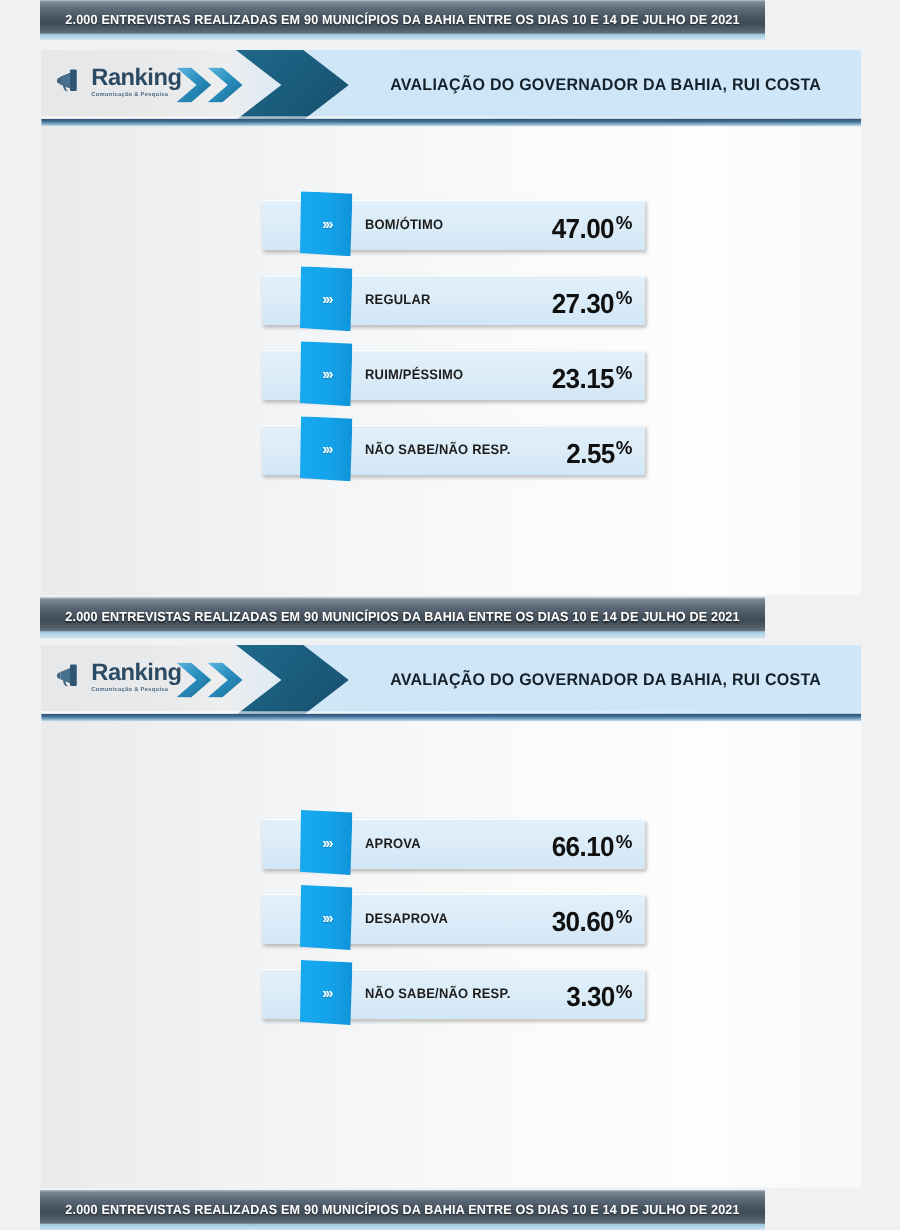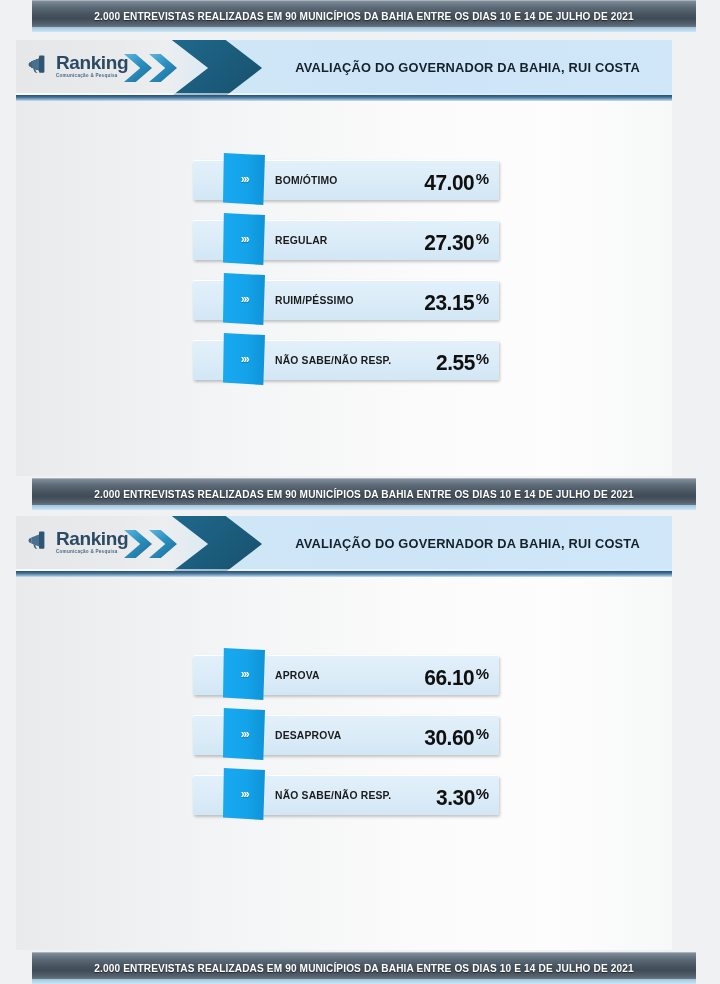--- a/index.html
+++ b/index.html
@@ -17,21 +17,21 @@
   .page {
     width: 720px;
     height: 984px;
     position: relative;
   }
 
   
   .banner {
     position: absolute;
     left: 32px;
-    width: 664px;
+    width: 580px;
     height: 32px;
     background:
       linear-gradient(to bottom,
         #8e9aa6 0%,
         #7b8894 6%,
         #5d6b79 22%,
         #47545f 45%,
         #3f4c57 58%,
         #55626d 76%,
         #7d8b97 92%,
@@ -62,21 +62,21 @@
     white-space: nowrap;
   }
 
   .banner-top    { top: 0px; }
   .banner-mid    { top: 478px; }
   .banner-bottom { top: 952px; }
 
   
   .panel {
     position: absolute;
-    left: 16px;
+    left: 33px;
     width: 656px;
     background: linear-gradient(to right,
        #e9eaec 0%, #eeeff0 14%, #f4f5f6 34%, #fbfbfb 62%, #fdfdfd 82%, #f7f8f8 100%);
     overflow: hidden;
   }
   .panel-1 { top: 40px;  height: 436px; }
   .panel-2 { top: 516px; height: 434px; }
 
   
   .panel-head {

